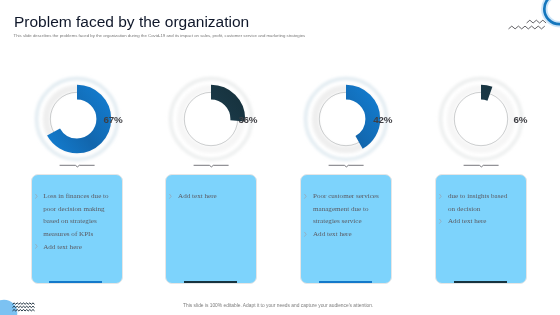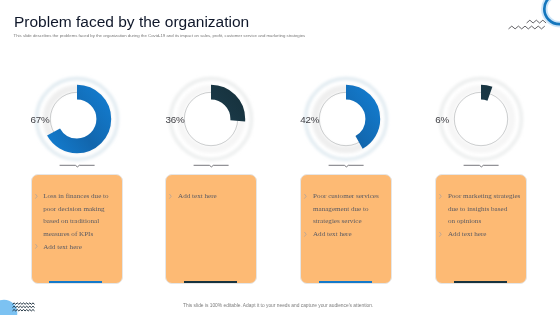--- a/index.html
+++ b/index.html
@@ -10,26 +10,26 @@
   .slide{position:absolute;left:0;top:0;width:560px;height:315px;background:#fff;overflow:hidden;will-change:transform;}
 
   #title{position:absolute;left:14px;top:13px;font-size:15.5px;font-weight:400;color:#0f172a;white-space:nowrap;}
   #subtitle{position:absolute;left:13.6px;top:32.6px;font-size:4.3px;font-weight:400;color:#777777;white-space:nowrap;letter-spacing:0.0px;}
   #decor-tr{position:absolute;left:490px;top:0px;overflow:visible;}
   #decor-bl{position:absolute;left:0px;top:275px;}
   #footer{position:absolute;left:0;top:303.2px;width:556.4px;text-align:center;font-size:4.85px;color:#7c7c7c;}
 
   .col{position:absolute;top:0;width:92px;height:315px;}
   .donut{position:absolute;left:-20px;top:53.3px;width:132px;height:132px;}
-  .pct{position:absolute;left:0;top:114.2px;width:92px;text-align:left;
-       font-size:9.8px;font-weight:400;color:#3f3f44;letter-spacing:-0.2px;}
+  .pct{position:absolute;left:0;top:114.2px;width:92px;text-align:right;
+       font-size:9.8px;font-weight:700;color:#3f3f44;letter-spacing:-0.2px;}
   .connector{position:absolute;left:28px;top:162px;width:36px;height:7px;overflow:visible;}
 
   .card{position:absolute;left:0;top:174px;width:92px;height:109.5px;
-        border:0.7px solid #e6e6e6;border-radius:7px;background:#fdba74;box-sizing:border-box;}
+        border:0.7px solid #e6e6e6;border-radius:7px;background:#7dd3fc;box-sizing:border-box;}
   .bar{position:absolute;left:17.5px;bottom:-0.8px;width:53px;height:1.9px;}
 
   .bullets{position:absolute;left:2.4px;top:14.9px;width:88px;}
   .bullet{position:relative;display:block;padding-left:9.3px;
           font-family:"Liberation Serif",serif;font-size:7.1px;line-height:12.68px;color:#5b5b63;}
   .bmark{position:absolute;left:-1.4px;top:2.7px;width:4.4px;height:6.2px;overflow:visible;}
   .bline{white-space:nowrap;}
 </style>
 </head>
 <body>
@@ -62,21 +62,21 @@
     <path d="M0.6 3.3 H16.4 L18.4 4.9 L20.4 3.3 H35.6" fill="none" stroke="#54545c" stroke-width="0.8"></path>
   </svg>
   <div class="card">
     <div class="bullets">
             <div class="bullet">
               <svg class="bmark" viewBox="0 0 4.4 6.2">
                 <path d="M2.4 1.0 L4.2 3.3 L2.4 5.6" fill="none" stroke="#9c9ca4" stroke-width="0.62" stroke-linecap="butt" stroke-linejoin="miter"></path>
               </svg>
               <div class="bline">Loss in finances  due to</div>
               <div class="bline">poor decision  making</div>
-              <div class="bline">based on traditional</div>
+              <div class="bline">based on strategies</div>
               <div class="bline">measures  of KPIs</div>
             </div>
             <div class="bullet">
               <svg class="bmark" viewBox="0 0 4.4 6.2">
                 <path d="M2.4 1.0 L4.2 3.3 L2.4 5.6" fill="none" stroke="#9c9ca4" stroke-width="0.62" stroke-linecap="butt" stroke-linejoin="miter"></path>
               </svg>
               <div class="bline">Add text here</div>
             </div>
           </div>
     <div class="bar" style="background:#1379ca"></div>
@@ -176,23 +176,22 @@
   <div class="pct">6%</div>
   <svg class="connector" viewBox="0 0 36 7">
     <path d="M0.6 3.3 H16.4 L18.4 4.9 L20.4 3.3 H35.6" fill="none" stroke="#54545c" stroke-width="0.8"></path>
   </svg>
   <div class="card">
     <div class="bullets">
             <div class="bullet">
               <svg class="bmark" viewBox="0 0 4.4 6.2">
                 <path d="M2.4 1.0 L4.2 3.3 L2.4 5.6" fill="none" stroke="#9c9ca4" stroke-width="0.62" stroke-linecap="butt" stroke-linejoin="miter"></path>
               </svg>
-              <div class="bline">Poor marketing  strategies</div>
               <div class="bline">due to insights  based</div>
-              <div class="bline">on opinions</div>
+              <div class="bline">on decision</div>
             </div>
             <div class="bullet">
               <svg class="bmark" viewBox="0 0 4.4 6.2">
                 <path d="M2.4 1.0 L4.2 3.3 L2.4 5.6" fill="none" stroke="#9c9ca4" stroke-width="0.62" stroke-linecap="butt" stroke-linejoin="miter"></path>
               </svg>
               <div class="bline">Add text here</div>
             </div>
           </div>
     <div class="bar" style="background:#17333f"></div>
   </div>

